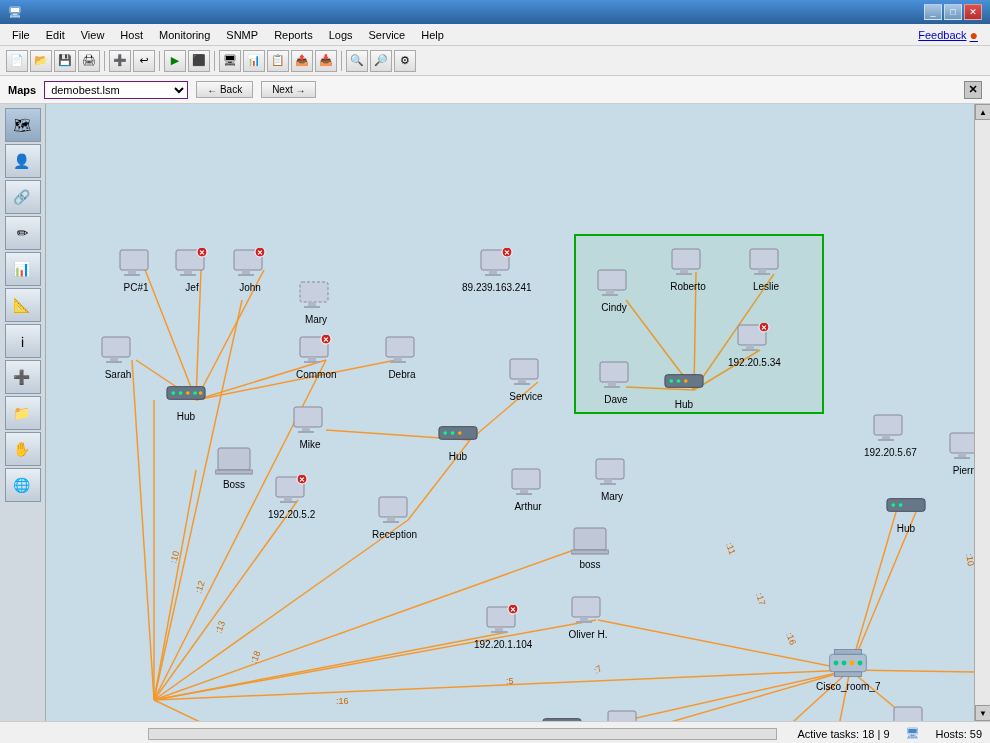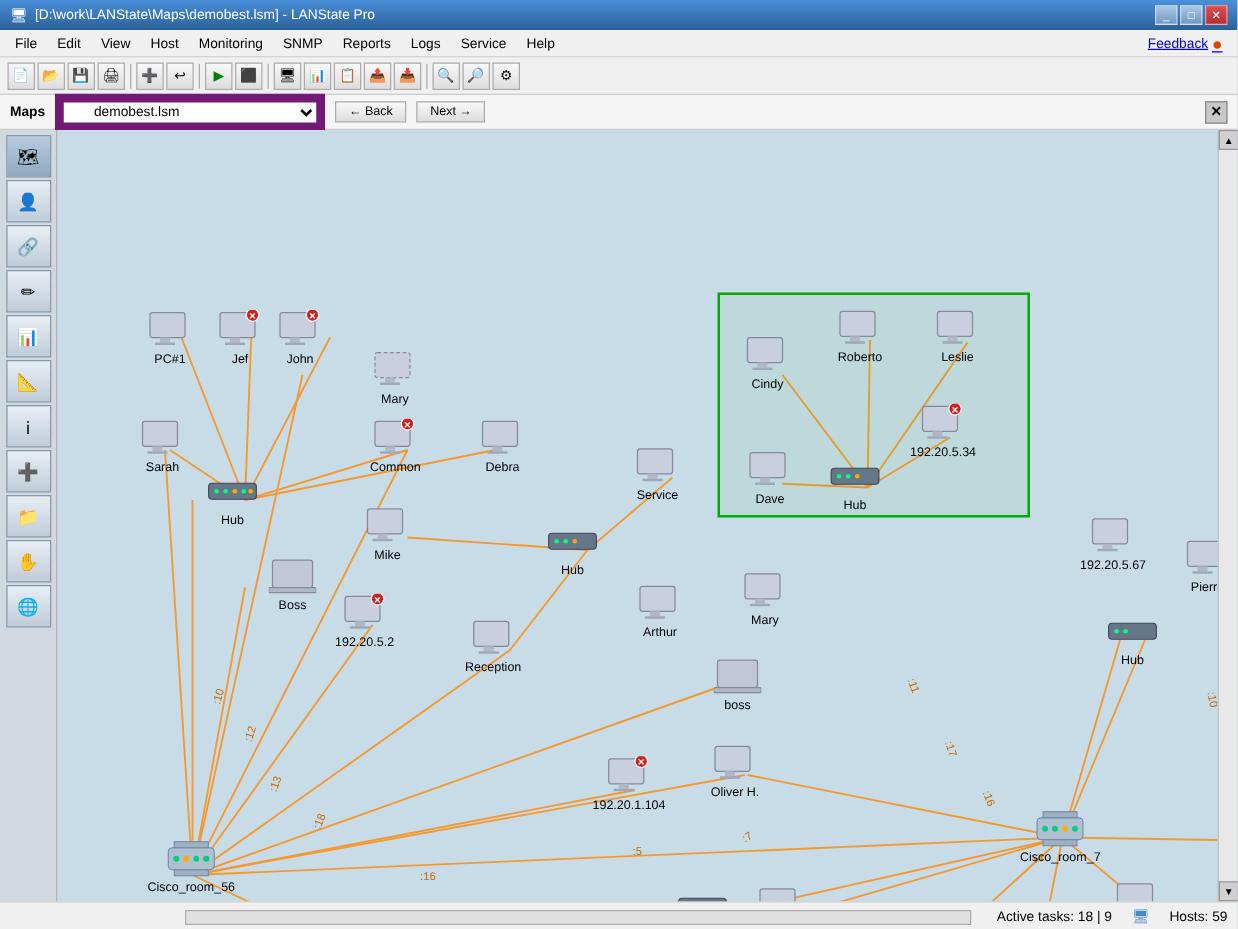--- a/index.html
+++ b/index.html
@@ -78,24 +78,24 @@
       border-bottom: 1px solid #ccc;
       padding: 4px 8px;
       display: flex;
       align-items: center;
       gap: 8px;
       height: 28px;
     }
     #maps-label { font-size: 11px; font-weight: bold; }
     #maps-select {
       font-size: 11px;
-      padding: 1px 20px;
-      border: 7px solid #701a75;
+      padding: 1px 2px;
+      border: 1px solid #701a75;
       background: white;
-      width: 216px;
+      width: 144px;
     }
     .nav-btn {
       padding: 2px 10px;
       font-size: 10px;
       background: linear-gradient(to bottom, #f8f8f8, #ddd);
       border: 1px solid #aaa;
       cursor: pointer;
       display: flex; align-items: center; gap: 4px;
     }
     #maps-bar-right { margin-left: auto; }
@@ -220,21 +220,20 @@
       width: 100%; height: 100%;
       pointer-events: none;
     }
   </style>
 </head>
 <body>
 
 <div id="title-bar">
   <div class="title-left">
     <span>🖥</span>
-    <span>[D:\work\LANState\Maps\demobest.lsm] - LANState Pro</span>
   </div>
   <div class="window-controls">
     <div class="win-btn">_</div>
     <div class="win-btn">□</div>
     <div class="win-btn close">✕</div>
   </div>
 </div>
 
 <div id="menu-bar">
   <span class="menu-item">File</span>
@@ -385,21 +384,21 @@
             <rect x="2" y="2" width="28" height="20" rx="2" fill="#c8d0e0" stroke="#889"></rect>
             <rect x="10" y="22" width="8" height="4" fill="#b0b8c8"></rect>
             <rect x="6" y="26" width="16" height="2" fill="#a0a8b8"></rect>
             <circle cx="28" cy="4" r="5" fill="#cc2222" stroke="white" stroke-width="1"></circle>
             <text x="25" y="7" fill="white" font-size="7" font-weight="bold">✕</text>
           </svg>
       </div>
       <div class="node-label">Jef</div>
     </div>
 
-    <div class="node" style="left:174px; top:143px;justify-content:space-between;">
+    <div class="node" style="left:184px; top:143px;justify-content:space-between;">
       <div class="node-icon">
         <svg width="36" height="32" viewBox="0 0 36 32">
             <rect x="2" y="2" width="28" height="20" rx="2" fill="#c8d0e0" stroke="#889"></rect>
             <rect x="10" y="22" width="8" height="4" fill="#b0b8c8"></rect>
             <rect x="6" y="26" width="16" height="2" fill="#a0a8b8"></rect>
             <circle cx="28" cy="4" r="5" fill="#cc2222" stroke="white" stroke-width="1"></circle>
             <text x="25" y="7" fill="white" font-size="7" font-weight="bold">✕</text>
           </svg>
       </div>
       <div class="node-label">John</div>
@@ -410,22 +409,34 @@
         <svg width="36" height="32" viewBox="0 0 36 32">
             <rect x="2" y="2" width="28" height="20" rx="2" fill="#c8d0e0" stroke="#889" stroke-dasharray="3,2"></rect>
             <rect x="10" y="22" width="8" height="4" fill="#b0b8c8"></rect>
             <rect x="6" y="26" width="16" height="2" fill="#a0a8b8"></rect>
           </svg>
       </div>
       <div class="node-label">Mary</div>
     </div>
 
 
-
-    <div class="node" style="left:64px; top:230px;">
+    <div class="node" style="left:416px; top:143px;">
+      <div class="node-icon">
+        <svg width="36" height="32" viewBox="0 0 36 32">
+            <rect x="2" y="2" width="28" height="20" rx="2" fill="#c8d0e0" stroke="#889"></rect>
+            <rect x="10" y="22" width="8" height="4" fill="#b0b8c8"></rect>
+            <rect x="6" y="26" width="16" height="2" fill="#a0a8b8"></rect>
+            <circle cx="28" cy="4" r="5" fill="#cc2222" stroke="white" stroke-width="1"></circle>
+            <text x="25" y="7" fill="white" font-size="7" font-weight="bold">✕</text>
+          </svg>
+      </div>
+      <div class="node-label">89.239.163.241</div>
+    </div>
+
+    <div class="node" style="left:52px; top:230px;">
       <div class="node-icon">
         <svg width="36" height="32" viewBox="0 0 36 32">
             <rect x="2" y="2" width="28" height="20" rx="2" fill="#c8d0e0" stroke="#889"></rect>
             <rect x="10" y="22" width="8" height="4" fill="#b0b8c8"></rect>
             <rect x="6" y="26" width="16" height="2" fill="#a0a8b8"></rect>
           </svg>
       </div>
       <div class="node-label">Sarah</div>
     </div>
 
@@ -701,34 +712,20 @@
           <circle cx="20" cy="19" r="3" fill="#00cc88"></circle>
           <circle cx="30" cy="19" r="3" fill="#ffaa00"></circle>
           <circle cx="40" cy="19" r="3" fill="#00cc88"></circle>
           <rect x="8" y="2" width="34" height="6" fill="#a0b0c0" stroke="#6688aa"></rect>
           <rect x="8" y="30" width="34" height="6" fill="#a0b0c0" stroke="#6688aa"></rect>
         </svg>
       </div>
       <div class="node-label">Cisco_room_7</div>
     </div>
 
-    <div class="node" style="left:72px; top:566px;">
-      <div class="node-icon">
-        <svg width="50" height="38" viewBox="0 0 50 38">
-          <rect x="2" y="8" width="46" height="22" rx="4" fill="#b0c0d0" stroke="#6688aa"></rect>
-          <circle cx="10" cy="19" r="3" fill="#00cc88"></circle>
-          <circle cx="20" cy="19" r="3" fill="#ffaa00"></circle>
-          <circle cx="30" cy="19" r="3" fill="#00cc88"></circle>
-          <circle cx="40" cy="19" r="3" fill="#00cc88"></circle>
-          <rect x="8" y="2" width="34" height="6" fill="#a0b0c0" stroke="#6688aa"></rect>
-          <rect x="8" y="30" width="34" height="6" fill="#a0b0c0" stroke="#6688aa"></rect>
-        </svg>
-      </div>
-      <div class="node-label">Cisco_room_56</div>
-    </div>
 
     <div class="node" style="left:496px; top:604px;">
       <div class="node-icon">
         <svg width="44" height="20" viewBox="0 0 44 20">
             <rect x="1" y="3" width="42" height="14" rx="3" fill="#667788" stroke="#445"></rect>
             <circle cx="8" cy="10" r="2" fill="#00ff88"></circle>
             <circle cx="16" cy="10" r="2" fill="#00ff88"></circle>
           </svg>
       </div>
 

